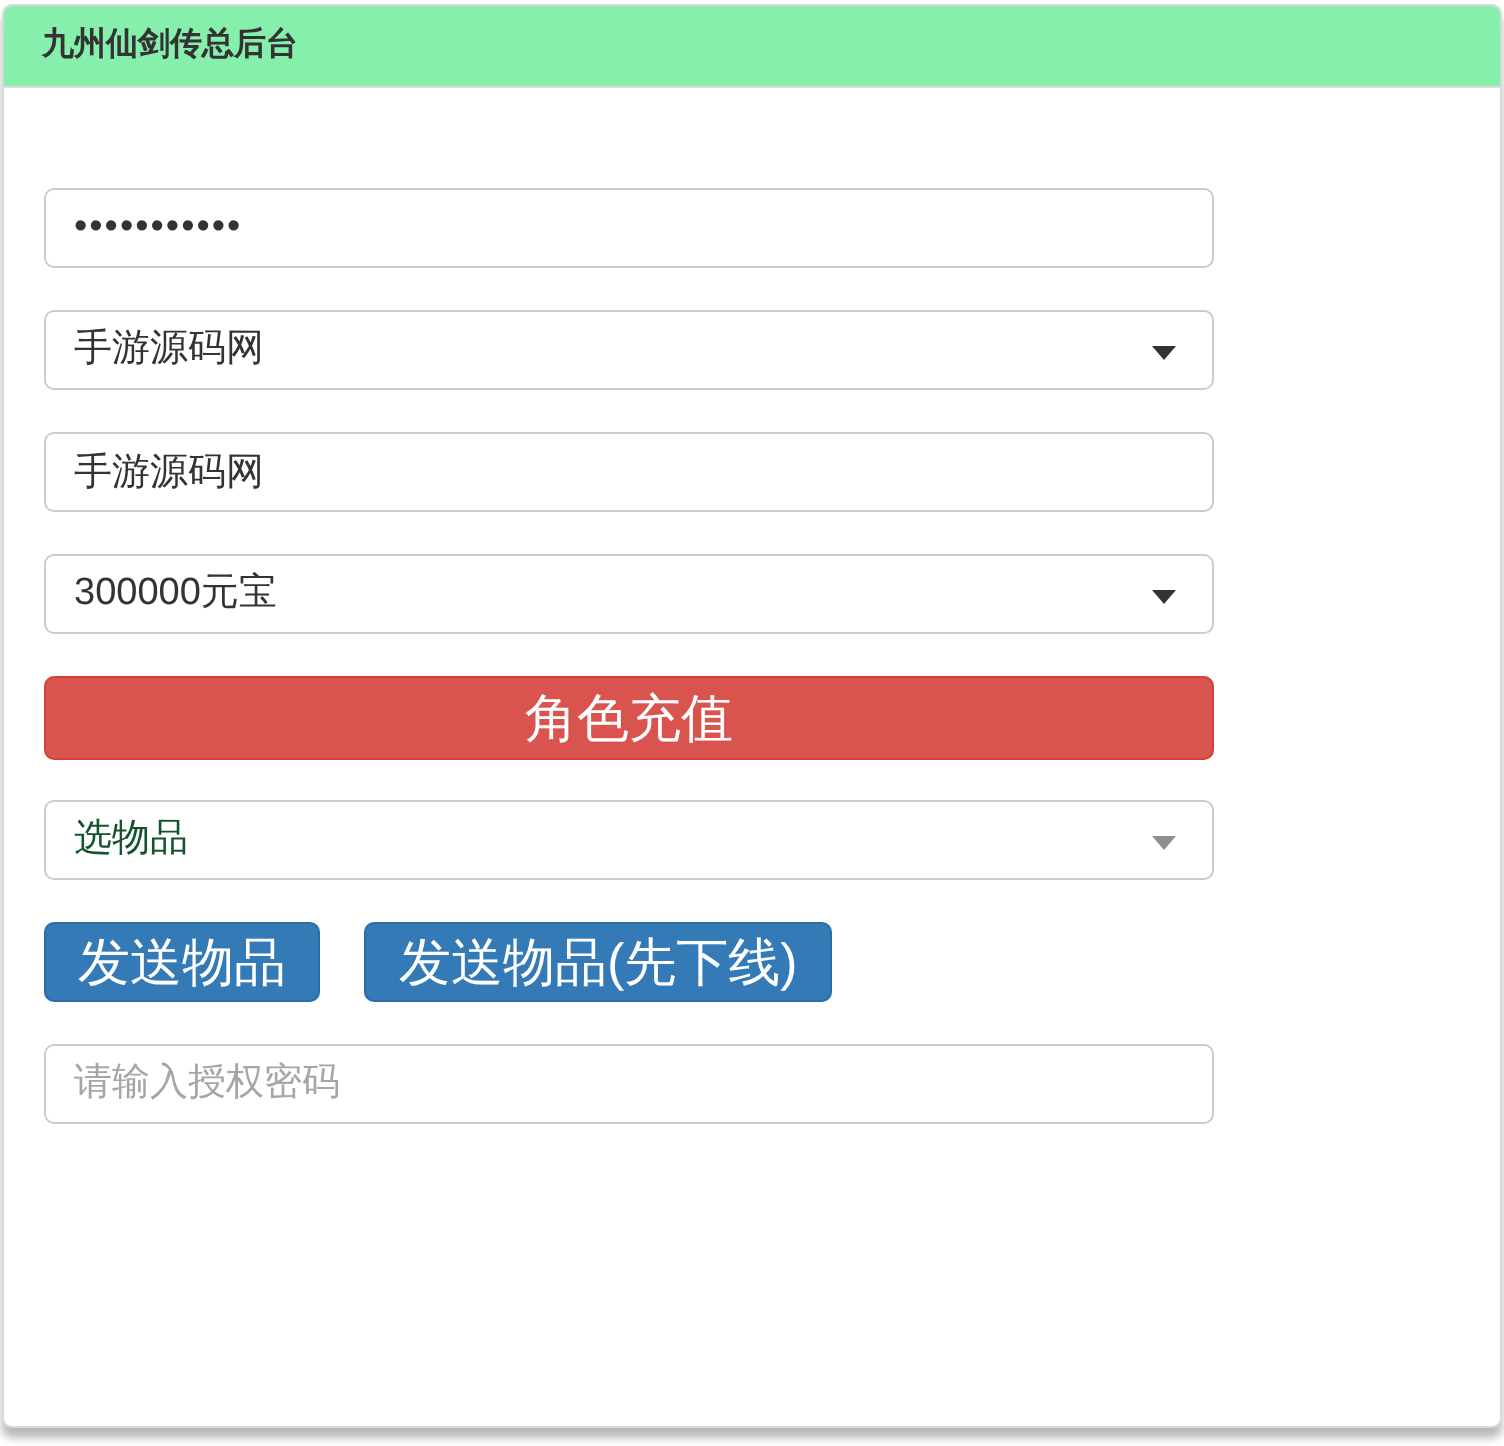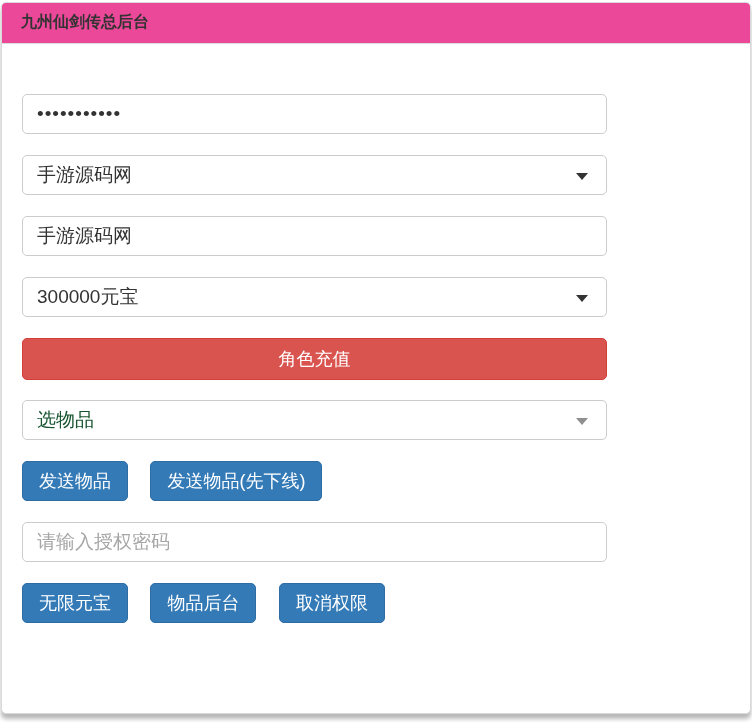--- a/index.html
+++ b/index.html
@@ -11,21 +11,21 @@
   .panel {
     position: absolute;
     left: 1px; top: 2px;
     width: 750px; height: 712px;
     background: #ffffff;
     border: 1px solid #d9d9d9;
     border-radius: 5px;
     box-shadow: 0 5px 4px rgba(0,0,0,0.28);
   }
   .panel-header {
-    background: #ec4899;
+    background: #86efac;
     border-bottom: 1px solid #dddddd;
     border-radius: 4px 4px 0 0;
     padding: 9px 19px 10px 19px;
     font-size: 16px;
     font-weight: bold;
     color: #333333;
   }
   .panel-body {
     padding: 20px 20px 12px 20px;
   }
@@ -60,21 +60,21 @@
     border-right: 6px solid transparent;
     border-top: 7px solid #333333;
   }
   .select-control.muted { color: #14532d; }
   .select-control.muted .caret { border-top-color: #8f8f8f; }
   .btn {
     display: inline-block;
     border: 1px solid transparent;
     border-radius: 5px;
     font-family: "Liberation Sans", "DejaVu Sans", sans-serif;
-    font-size: 18px;
+    font-size: 26px;
     color: #ffffff;
     cursor: pointer;
     padding: 0 16px;
     height: 40px;
     line-height: 38px;
   }
   .btn-danger {
     background: #d9534f;
     border-color: #d43f3a;
     display: block;
@@ -120,20 +120,15 @@
     </div>
 
 
     <div class="btn-row">
       <button class="btn btn-primary">发送物品</button>
       <button class="btn btn-primary">发送物品(先下线)</button>
     </div>
 
     <input class="form-control" type="text" placeholder="请输入授权密码" style="">
 
-    <div class="btn-row">
-      <button class="btn btn-primary">无限元宝</button>
-      <button class="btn btn-primary">物品后台</button>
-      <button class="btn btn-primary">取消权限</button>
-    </div>
 
   </div>
 </div>
 
 </body></html>

